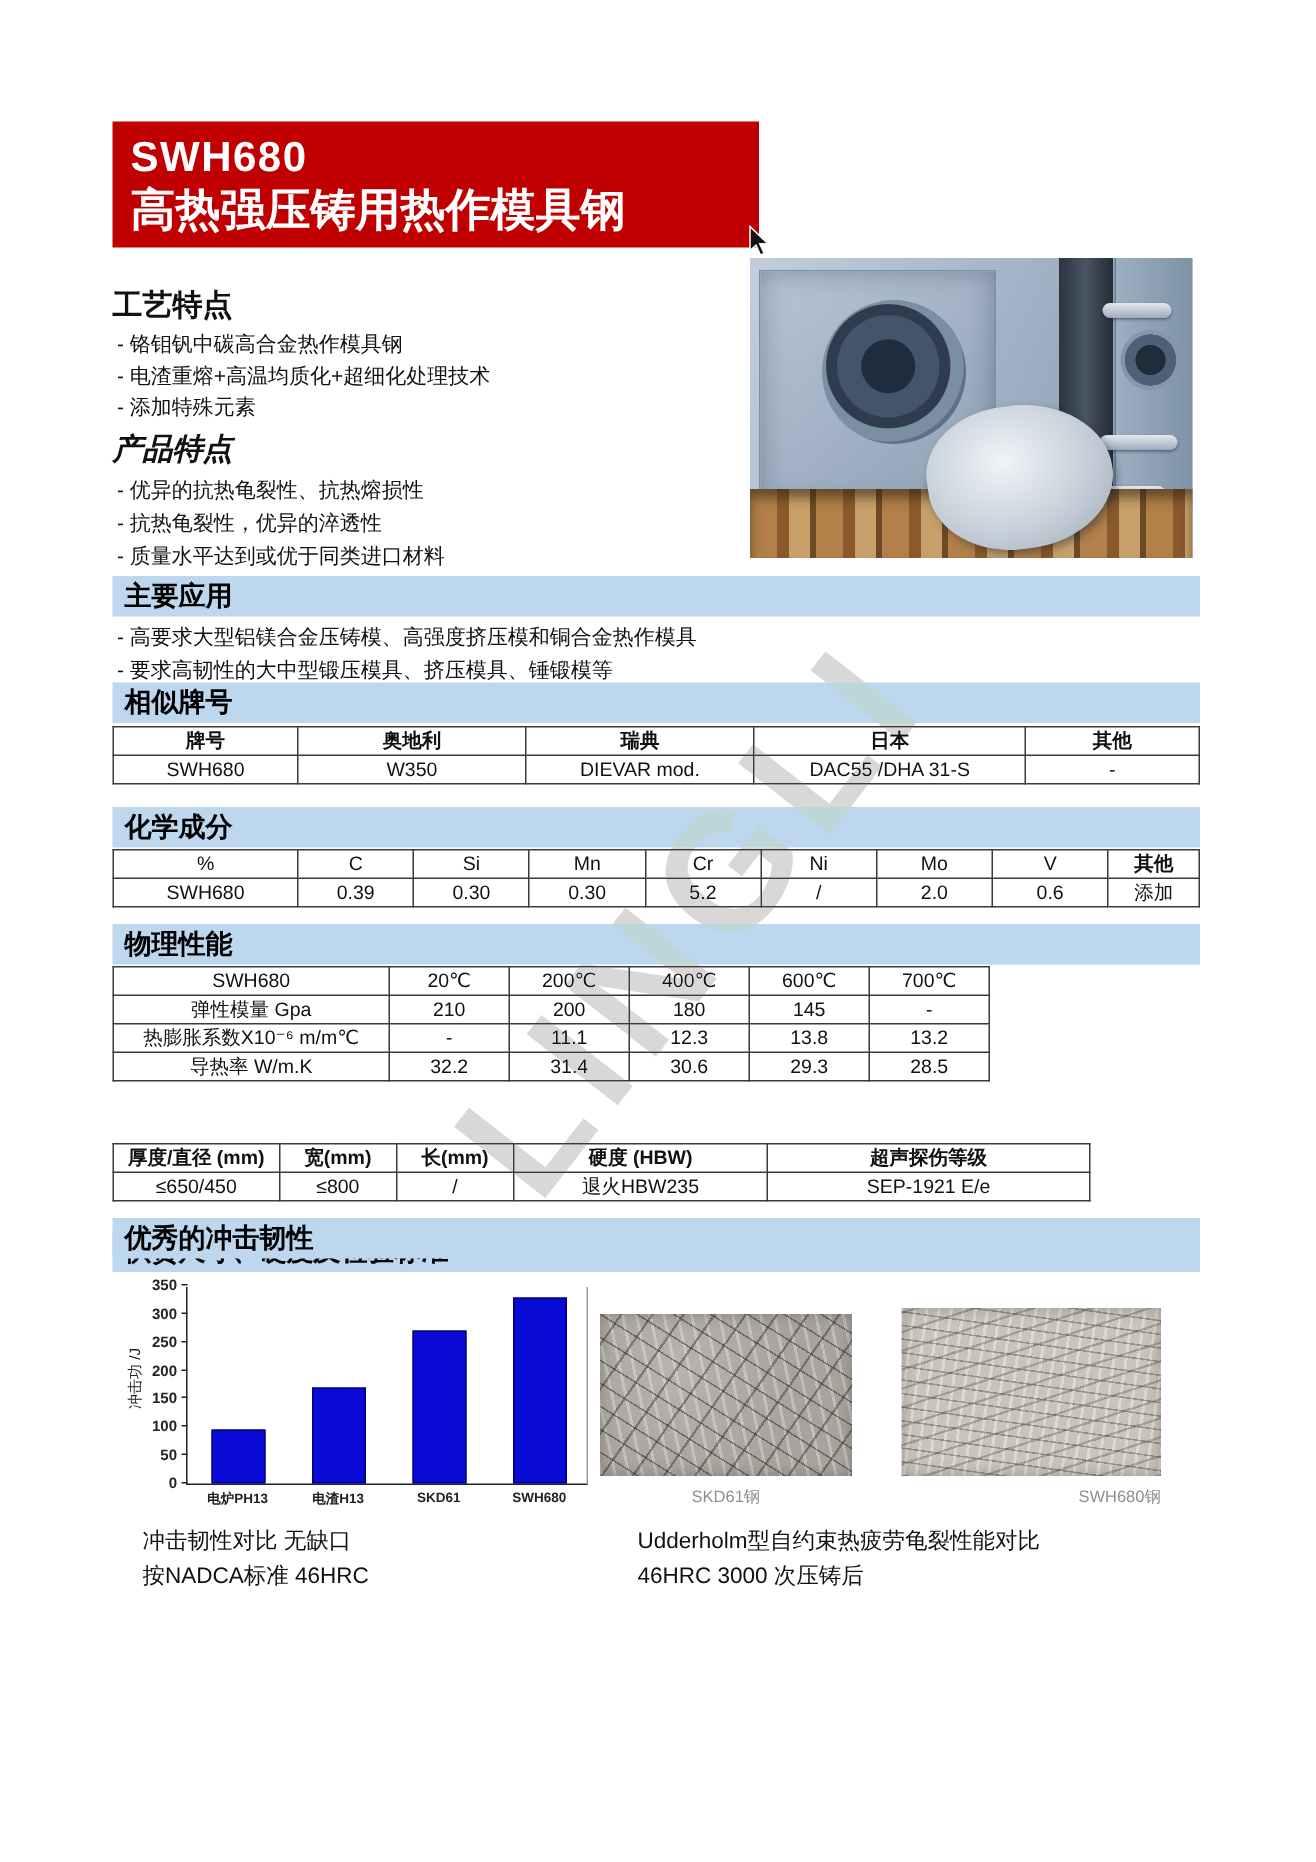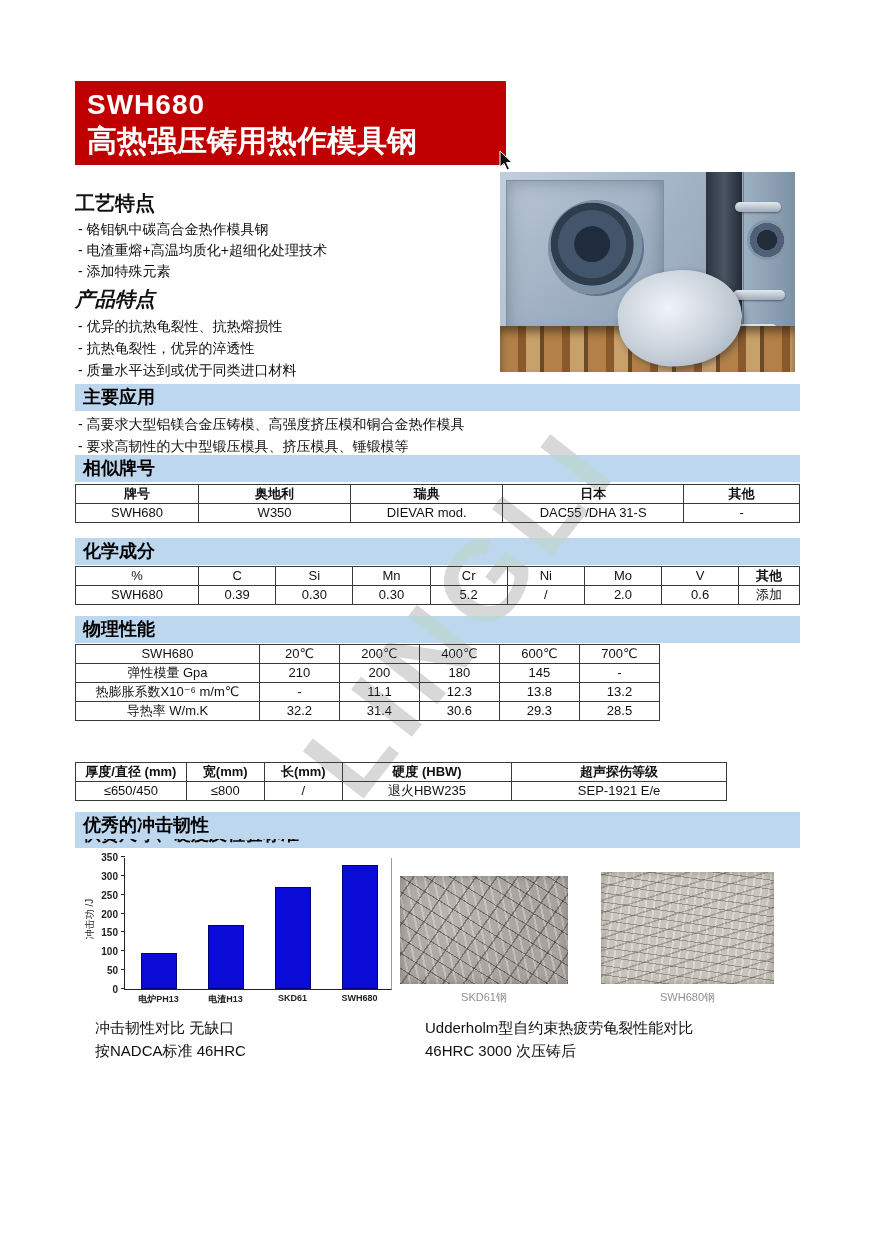--- a/index.html
+++ b/index.html
@@ -96,21 +96,21 @@
       repeating-linear-gradient(-55deg, rgba(45,40,35,.42) 0 1.5px, transparent 1.5px 17px),
       repeating-linear-gradient(78deg, rgba(255,255,255,.28) 0 2px, transparent 2px 9px),
       radial-gradient(circle at 30% 35%, rgba(255,255,255,.18), transparent 60%); }
   .fig-swh680 { left:601px; top:872px; width:173px; height:112px; background-color:#c8c4bb;
     background-image:
       repeating-linear-gradient(8deg, rgba(70,62,52,.4) 0 1px, transparent 1px 9px),
       repeating-linear-gradient(-18deg, rgba(70,62,52,.3) 0 1.5px, transparent 1.5px 12px),
       repeating-linear-gradient(98deg, rgba(255,255,255,.35) 0 2px, transparent 2px 8px); }
   .fig-label { position:absolute; top:990px; font-size:11px; color:#8f8f8f; text-align:center; z-index:2; }
   .fig-label-left { left:400px; width:168px; }
-  .fig-label-right { left:601px; width:173px; }
+  .fig-label-right { left:601px; width:173px;text-align:right; }
 
   
   .caption { position:absolute; font-size:15px; line-height:23px; color:#111; z-index:2; }
   .caption-left { left:95px; top:1016px; width:260px; }
   .caption-right { left:425px; top:1016px; width:340px; }
 </style>
 </head>
 <body>
 
 <div class="page">

